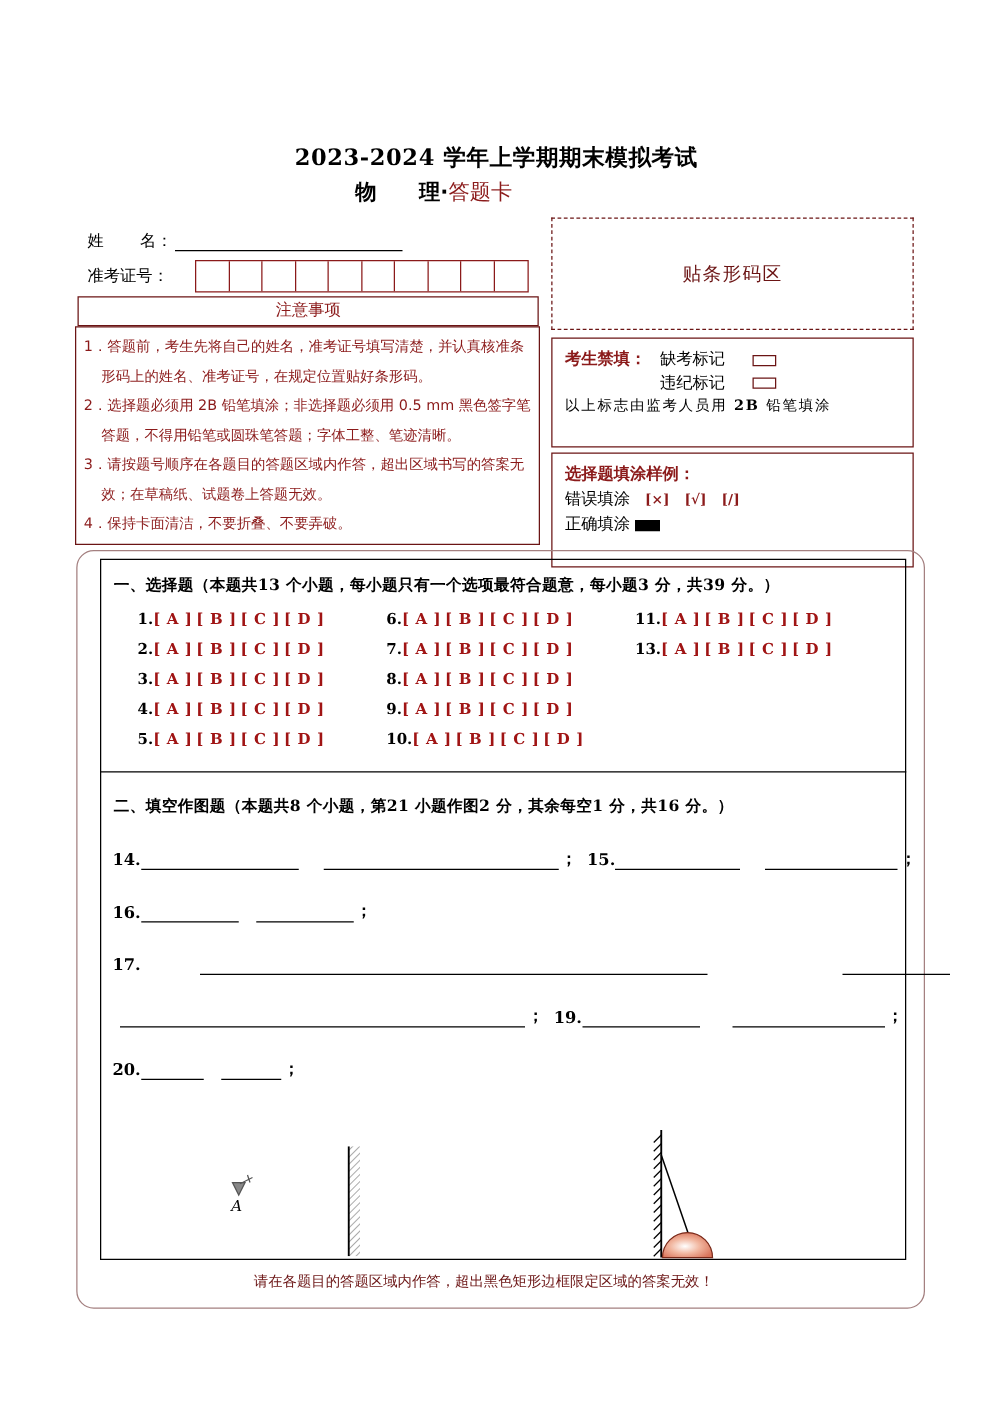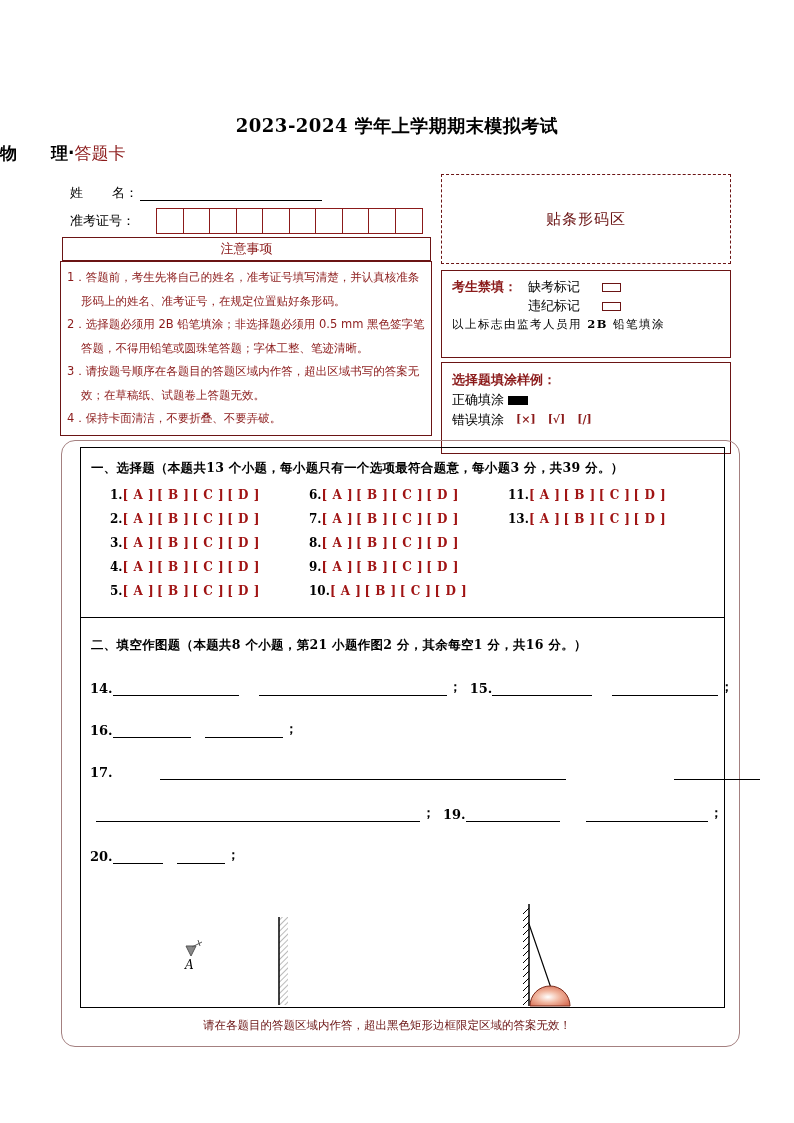--- a/index.html
+++ b/index.html
@@ -1,20 +1,20 @@
 <!DOCTYPE html>
 <html><head>
 <meta charset="utf-8">
 <style>
   * { box-sizing: border-box; margin: 0; padding: 0; }
   html, body { width: 794px; height: 1123px; background: #ffffff; }
   body { position: relative; font-family: "DejaVu Sans", sans-serif; color: #000; overflow: hidden; }
 
   .title { position: absolute; left: 0; width: 794px; top: 114px; text-align: center; font-family: "DejaVu Serif", serif; font-size: 18px; font-weight: bold; letter-spacing: 0.5px; }
-  .subtitle { position: absolute; left: 0; width: 694px; top: 142px; text-align: left; font-size: 17px; }
+  .subtitle { position: absolute; left: 0; width: 694px; top: 142px; text-align: center; font-size: 17px; }
   .subtitle .subject { font-weight: bold; font-family: "DejaVu Serif", serif; }
   .subtitle .gap { display: inline-block; width: 34px; }
   .subtitle .dot { font-weight: bold; }
   .subtitle .red { color: #8b1a1a; }
 
   .name-row { position: absolute; left: 70px; top: 184px; font-size: 13px; display: flex; align-items: center; }
   .name-row .lbl { width: 68px; display: flex; justify-content: space-between; }
   .name-line { width: 182px; border-bottom: 1px solid #000; height: 16px; margin-left: 2px; }
 
   .id-row { position: absolute; left: 70px; top: 208px; font-size: 13px; display: flex; align-items: center; }
@@ -24,21 +24,21 @@
   .id-box:last-child { border-right: none; }
 
   .notice-head { position: absolute; left: 62px; top: 237px; width: 369px; height: 24px; border: 1px solid #6b1414; text-align: center; font-size: 13px; line-height: 22px; color: #8b1a1a; }
   .notice-body { position: absolute; left: 60px; top: 261px; width: 372px; height: 175px; border: 1.5px solid #6b1414; padding: 4px 6px 0 6px; font-size: 11.5px; color: #8b1a1a; }
   .notice-item { line-height: 23.5px; text-indent: -14px; padding-left: 14px; }
 
   .barcode { position: absolute; left: 441px; top: 174px; width: 290px; height: 90px; border: 1.5px dashed #6b1414; display: flex; align-items: center; justify-content: center; font-size: 15px; color: #6b1414; letter-spacing: 1px; }
 
   .forbid { position: absolute; left: 441px; top: 270px; width: 290px; height: 88px; border: 1.5px solid #6b1414; font-size: 13px; }
   .forbid .f-label { position: absolute; left: 10px; top: 7px; color: #8b1a1a; font-weight: bold; }
-  .forbid .mark1 { position: absolute; left: 86px; top: 7px; }
+  .forbid .mark1 { position: absolute; left: 86px; top: 7px; font-family: Liberation Serif, serif; }
   .forbid .mark2 { position: absolute; left: 86px; top: 26px; }
   .forbid .mbox { display: inline-block; width: 19px; height: 9px; border: 1.5px solid #6b1414; margin-left: 22px; vertical-align: middle; }
   .forbid .note { position: absolute; left: 10px; top: 46px; font-size: 11.5px; letter-spacing: 1.5px; }
   .forbid .note b { font-family: "DejaVu Serif", serif; }
 
   .sample { position: absolute; left: 441px; top: 362px; width: 290px; height: 92px; border: 1.5px solid #6b1414; font-size: 13px; padding: 7px 10px; }
   .sample .s-title { color: #8b1a1a; font-weight: bold; line-height: 20px; }
   .sample .row { line-height: 20px; display: flex; align-items: center; }
   .sample .fill-black { display: inline-block; width: 20px; height: 9px; background: #000; margin-left: 4px; }
   .sample .wrong { color: #8b1a1a; font-weight: bold; font-size: 11px; margin-left: 12px; font-family: "DejaVu Serif", serif; }
@@ -117,28 +117,28 @@
   <div class="note">
     <span>以上标志由监考人员用</span>
     <b>2B</b>
     <span>铅笔填涂</span>
   </div>
 </div>
 
 <div class="sample">
   <div class="s-title">选择题填涂样例：</div>
   <div class="row">
-    <span>正确填涂</span>
-    <span class="fill-black"></span>
-  </div>
-  <div class="row">
     <span>错误填涂</span>
     <span class="wrong">[×]</span>
     <span class="wrong">[√]</span>
     <span class="wrong">[/]</span>
+  </div>
+  <div class="row">
+    <span>正确填涂</span>
+    <span class="fill-black"></span>
   </div>
 </div>
 
 <div class="outer"></div>
 <div class="inner"></div>
 <div class="sec-divider"></div>
 
 <div class="sec1-title">一、选择题（本题共13 个小题，每小题只有一个选项最符合题意，每小题3 分，共39 分。）</div>
 
 <div class="choice-col" style="left:110px;">

